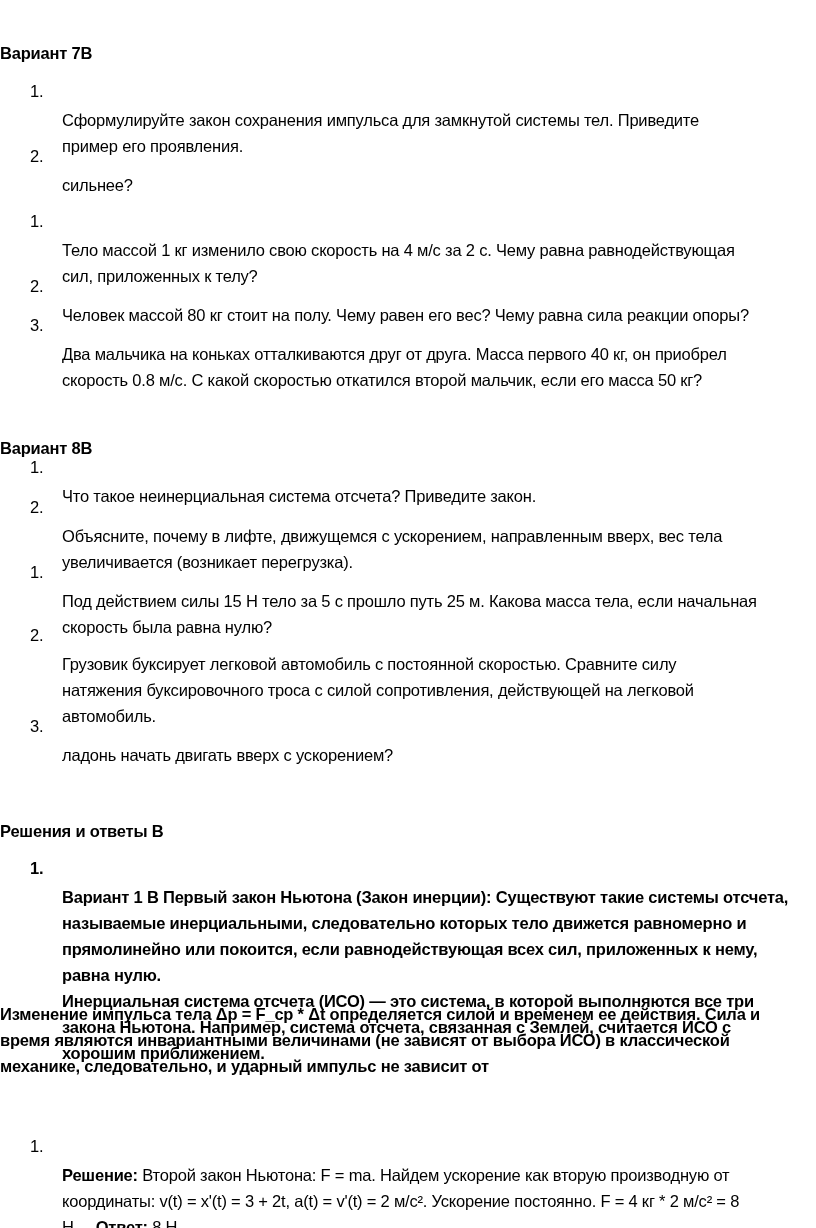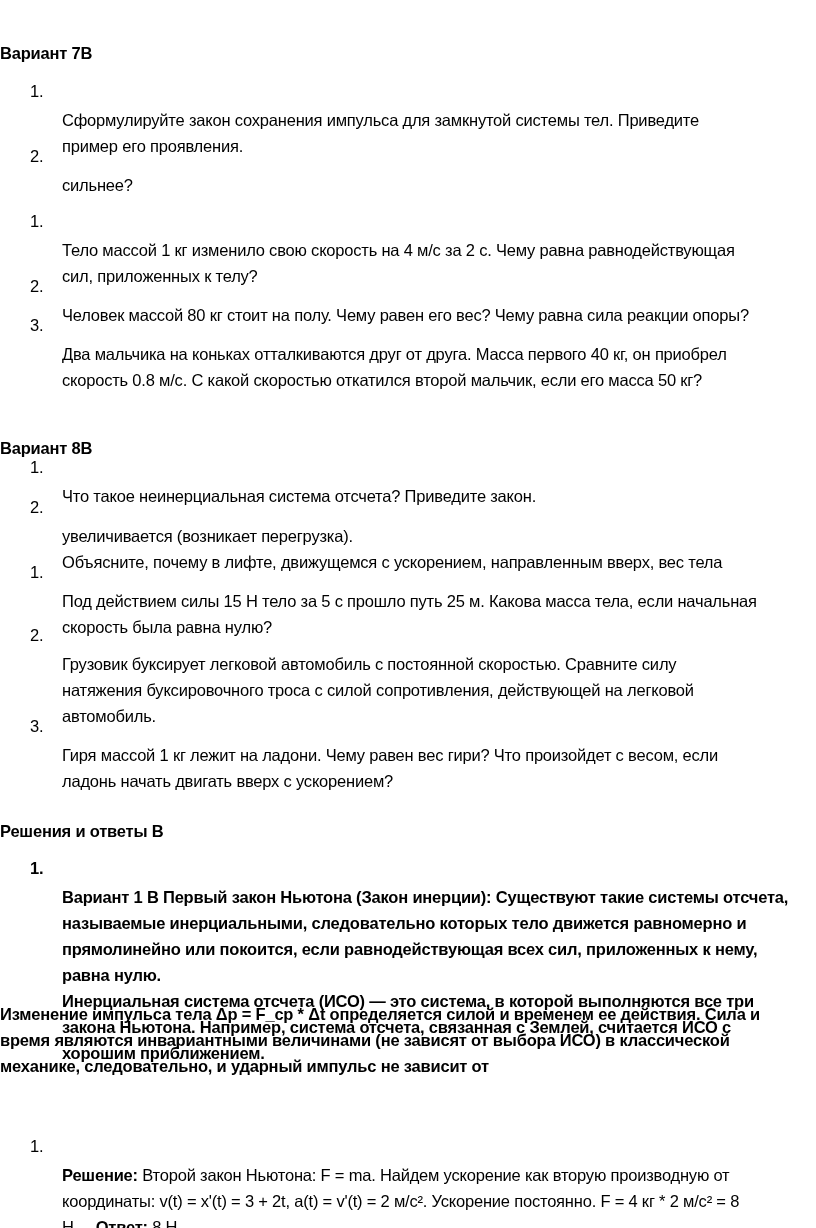--- a/index.html
+++ b/index.html
@@ -82,22 +82,22 @@
   <div class="item" style="top:454px;">
     <div class="num">1.</div>
     <div class="txt">
       <span class="line">Что такое неинерциальная система отсчета? Приведите закон.</span>
     </div>
   </div>
 
   <div class="item" style="top:494px;">
     <div class="num">2.</div>
     <div class="txt">
+      <span class="line">Объясните, почему в лифте, движущемся с ускорением, направленным вверх, вес тела</span>
       <span class="line">увеличивается (возникает перегрузка).</span>
-      <span class="line">Объясните, почему в лифте, движущемся с ускорением, направленным вверх, вес тела</span>
     </div>
   </div>
 
   <div class="item" style="top:559px;">
     <div class="num">1.</div>
     <div class="txt">
       <span class="line">Под действием силы 15 Н тело за 5 с прошло путь 25 м. Какова масса тела, если начальная</span>
       <span class="line">скорость была равна нулю?</span>
     </div>
   </div>
@@ -107,21 +107,20 @@
     <div class="txt">
       <span class="line">Грузовик буксирует легковой автомобиль с постоянной скоростью. Сравните силу</span>
       <span class="line">натяжения буксировочного троса с силой сопротивления, действующей на легковой</span>
       <span class="line">автомобиль.</span>
     </div>
   </div>
 
   <div class="item" style="top:713px;">
     <div class="num">3.</div>
     <div class="txt">
-      <span class="line">Гиря массой 1 кг лежит на ладони. Чему равен вес гири? Что произойдет с весом, если</span>
       <span class="line">ладонь начать двигать вверх с ускорением?</span>
     </div>
   </div>
 
   <div class="heading" style="top:818px;">Решения и ответы В</div>
 
   <div class="item bold" style="top:855px;">
     <div class="num">1.</div>
     <div class="txt">
       <span class="line">Вариант 1 В Первый закон Ньютона (Закон инерции): Существуют такие системы отсчета,</span>

